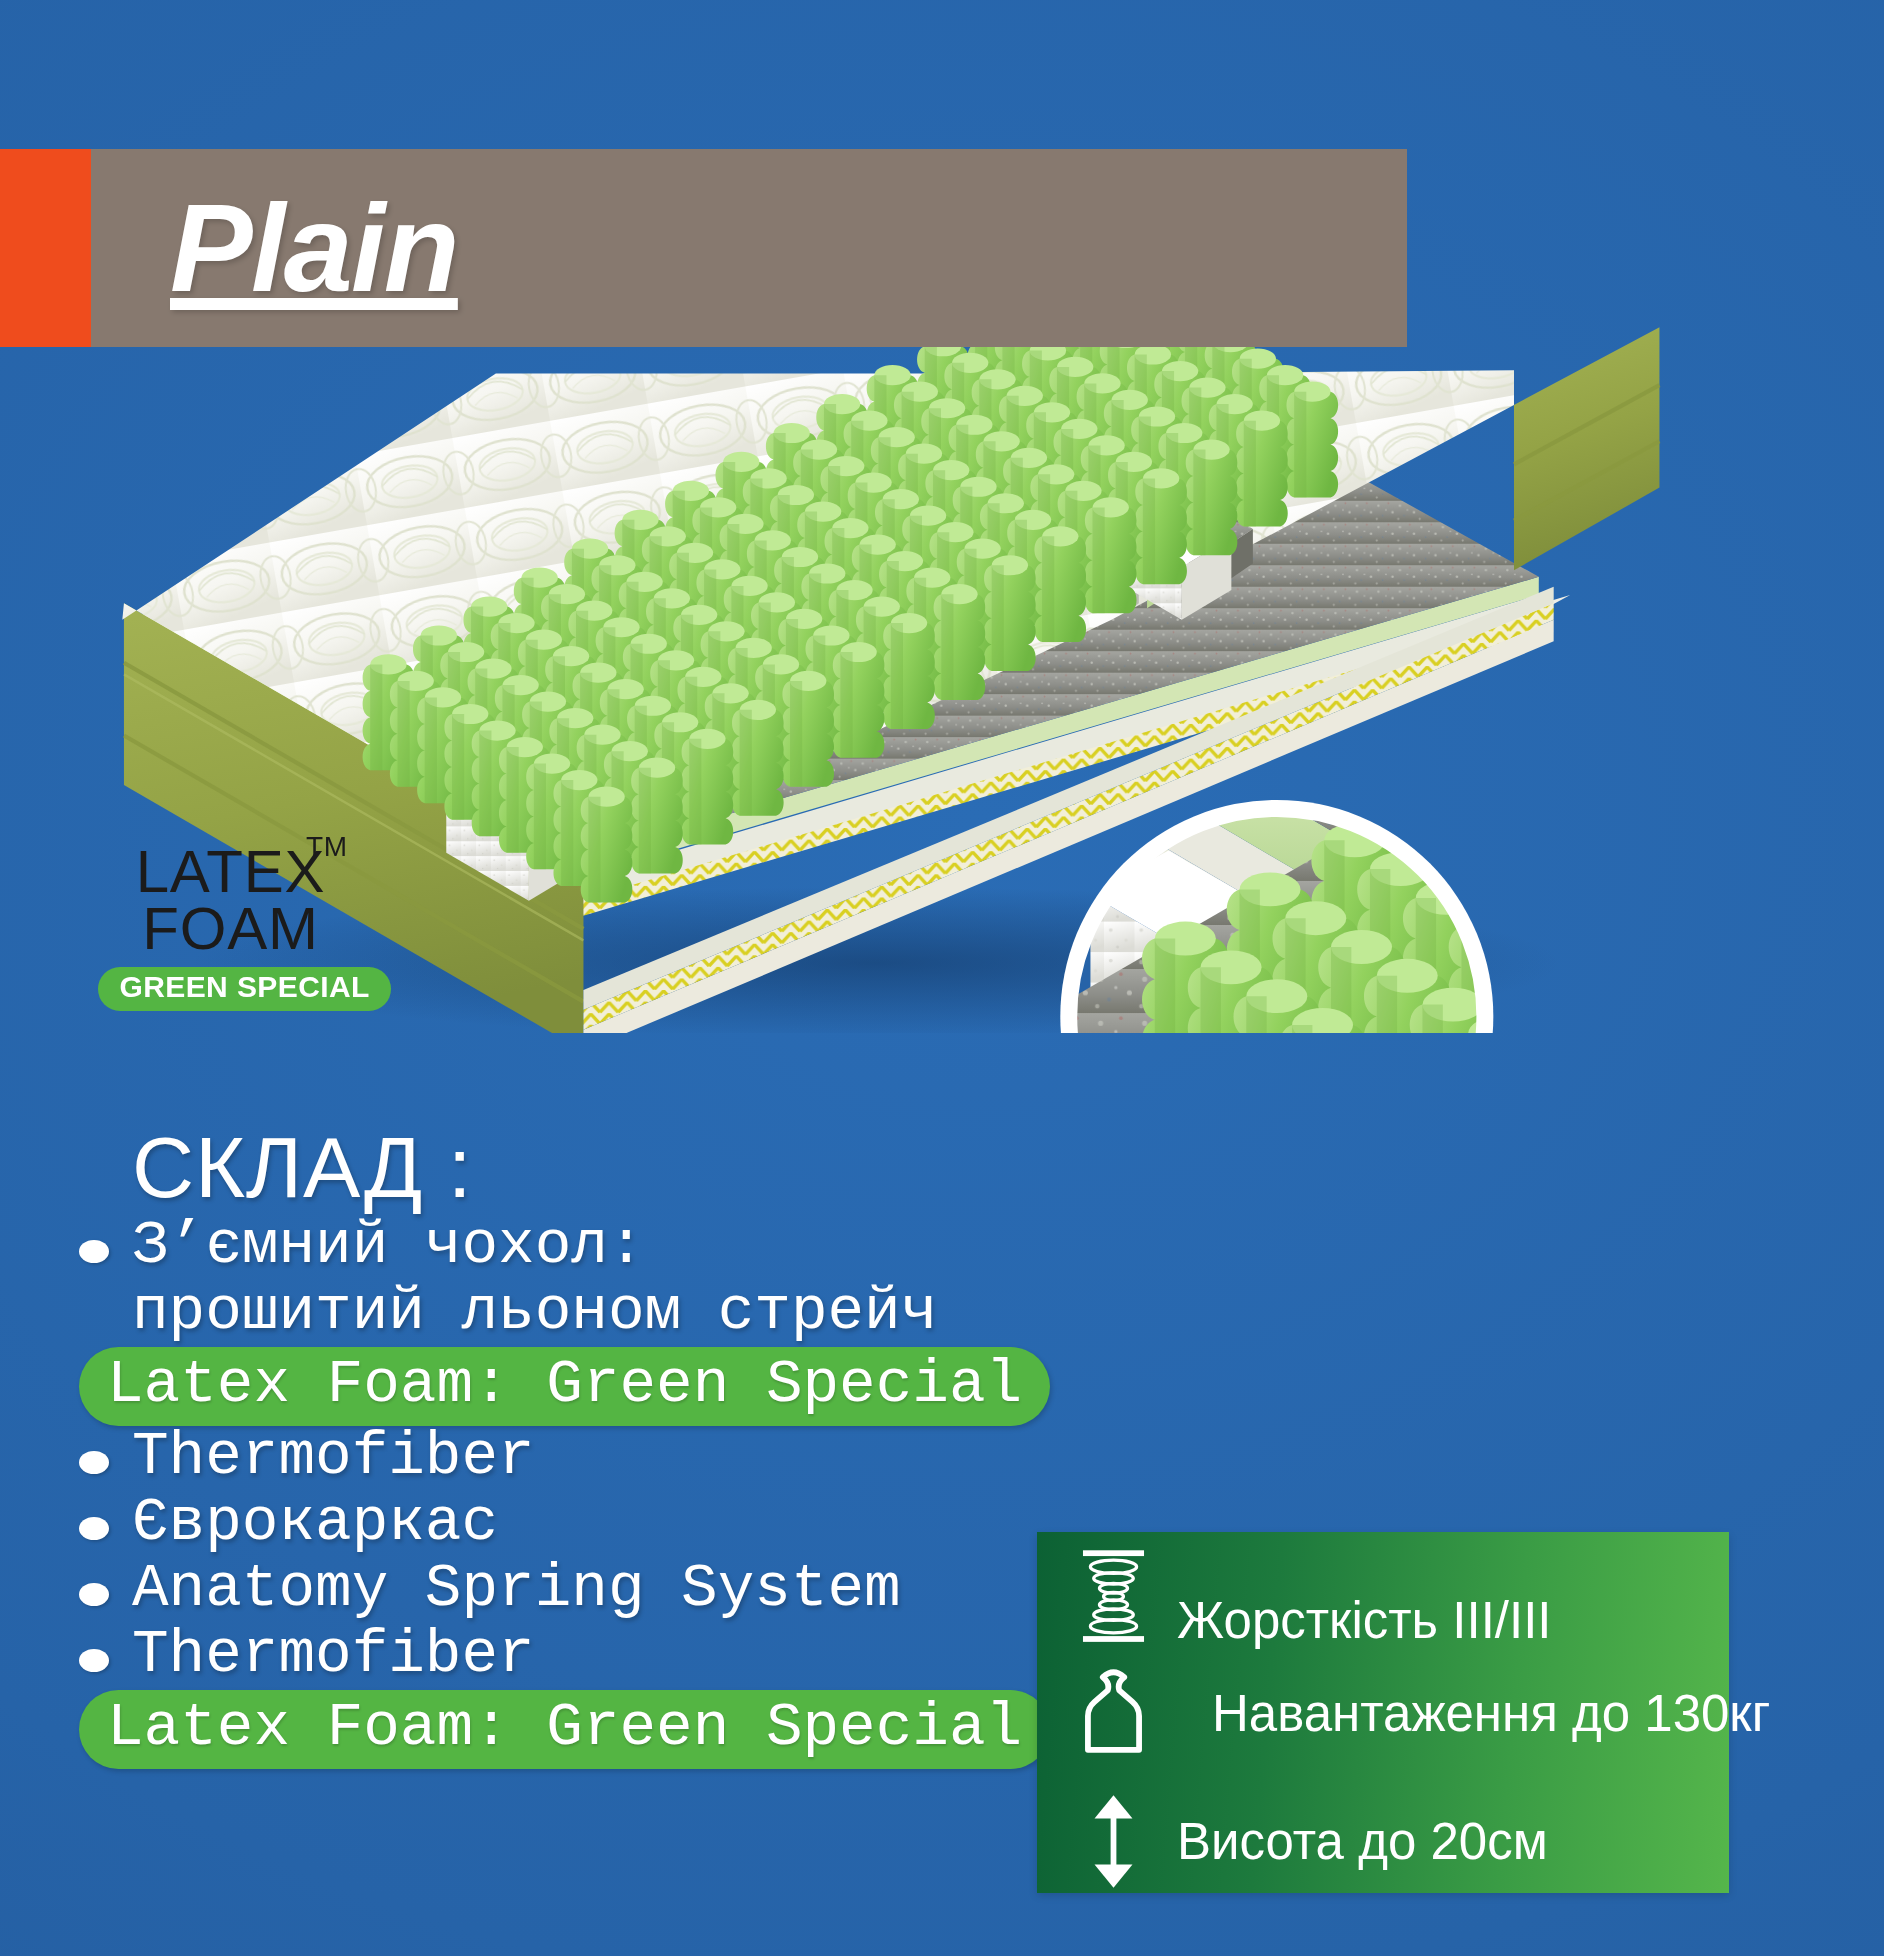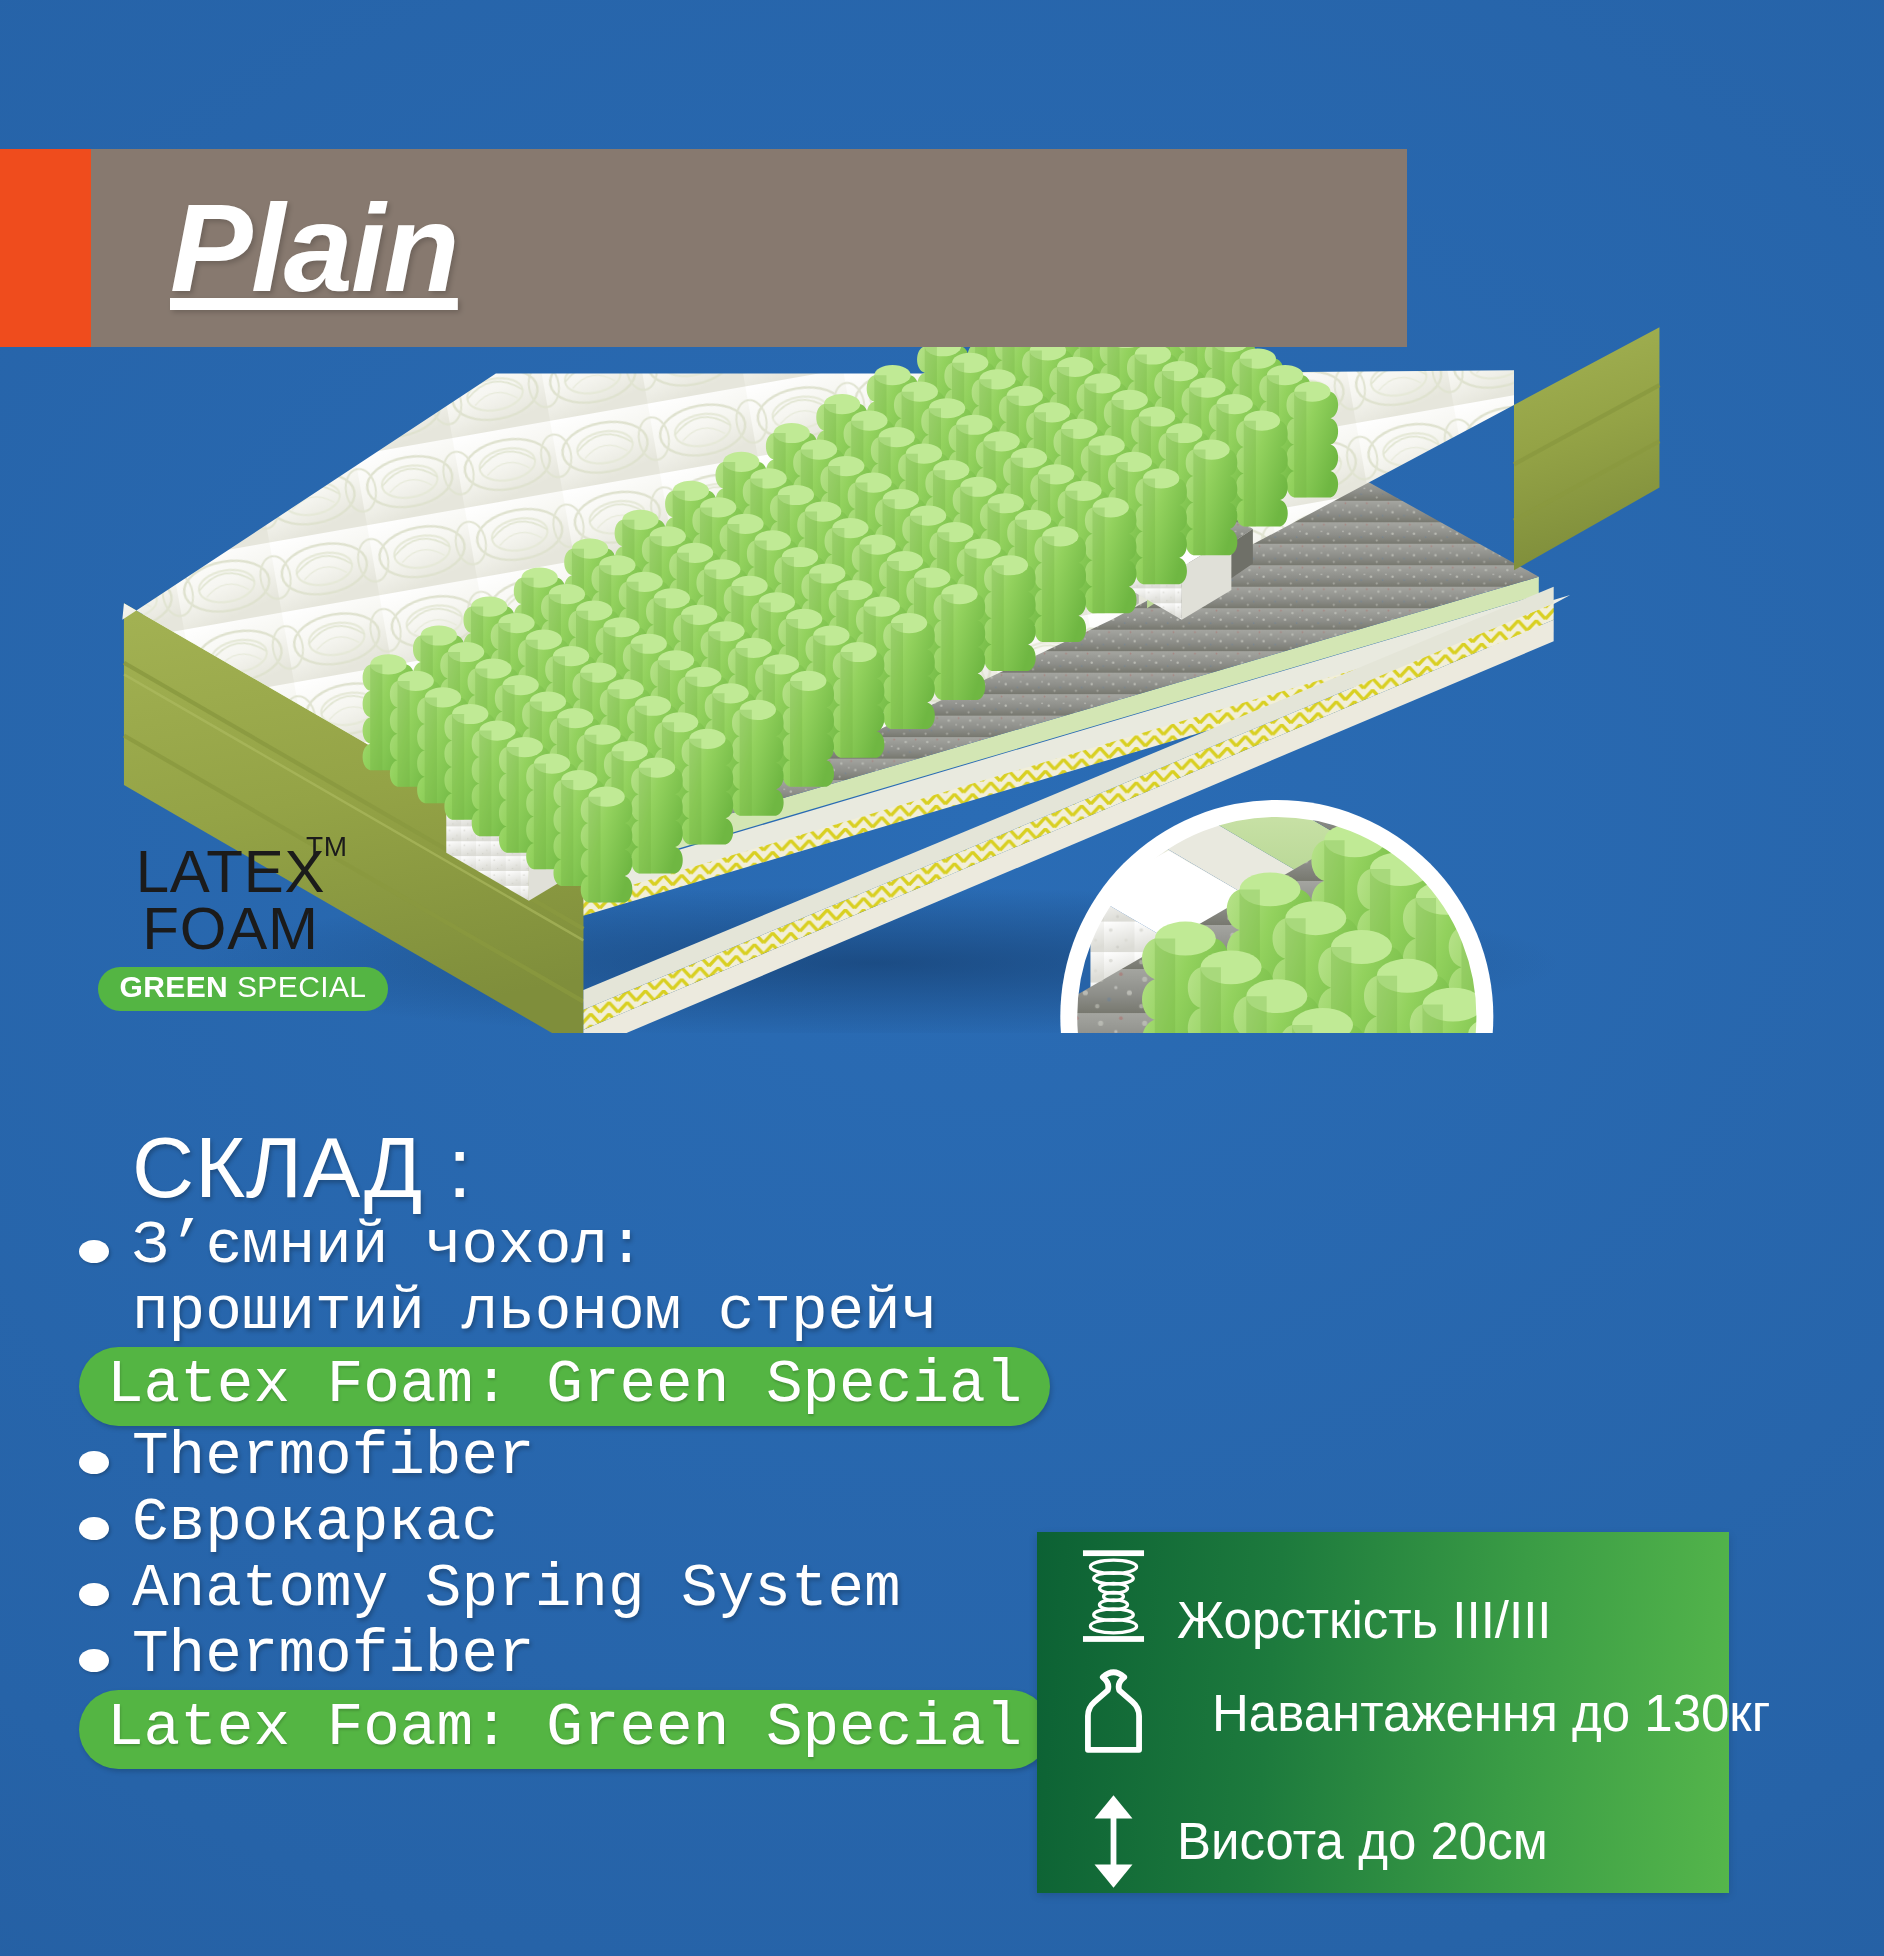--- a/index.html
+++ b/index.html
@@ -30,21 +30,21 @@
 
   
   .logo{position:absolute;left:98px;top:843px;width:265px;text-align:center;}
   .logo-tm{position:absolute;right:15px;top:-11.6px;color:#1b1b1b;font-size:28px;font-weight:400;letter-spacing:0.8px;}
   .logo-l1,.logo-l2{color:#1b1b1b;font-size:60px;letter-spacing:0.8px;line-height:.95;font-weight:400;}
   .logo-pill{
     margin:10px auto 0;background:#54b543;border-radius:30px;
     padding:3.3px 21.5px 6.6px;display:inline-block;white-space:nowrap;
   }
   .logo-pill .b{color:#ffffff;font-weight:bold;font-size:30px;letter-spacing:0.4px;}
-  .logo-pill .n{color:#ffffff;font-weight:400;font-size:30px;letter-spacing:0.4px;}
+  .logo-pill .n{color:#ffffff;font-weight:700;font-size:30px;letter-spacing:0.4px;}
 
   
   .compo{position:absolute;left:0;top:1124px;width:1017px;}
   .compo-head{
     color:#ffffff;font-size:86px;letter-spacing:0.8px;margin-left:132px;line-height:1;
     text-shadow:1.7px 2.5px 4.1px rgba(0,0,0,.25);font-weight:400;
   }
   .compo-list{position:relative;margin-top:5px;font-family:Liberation Mono, monospace;}
   .c-row{position:relative;min-height:66px;}
   .c-bullet{

